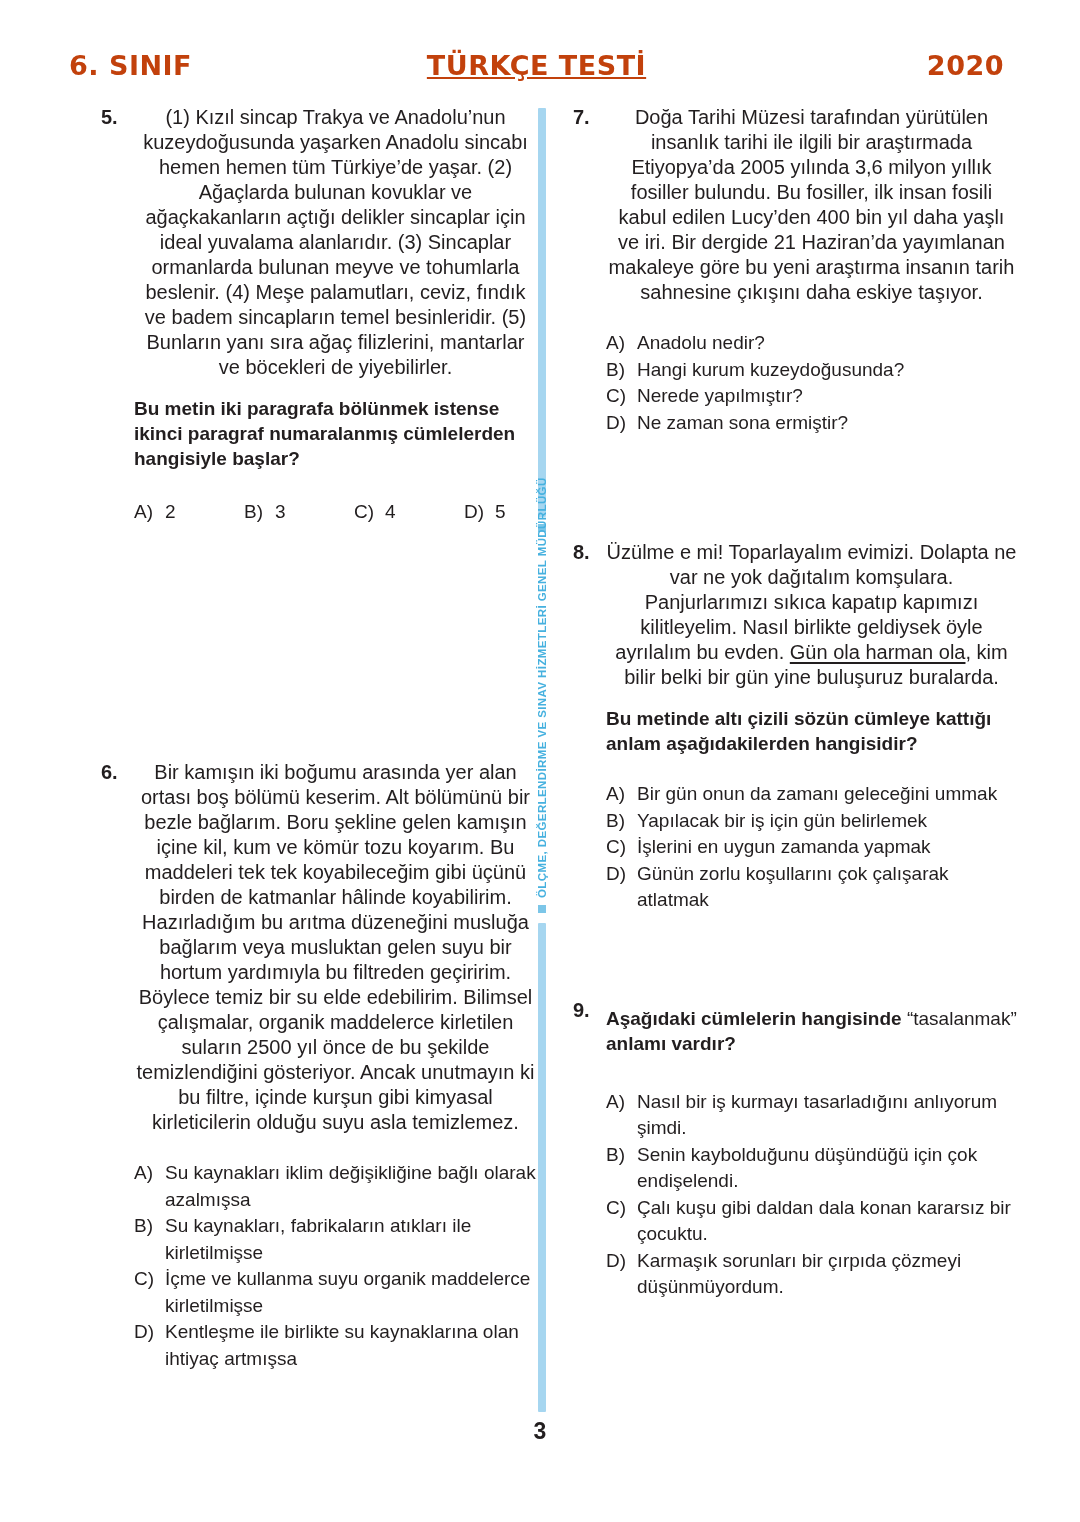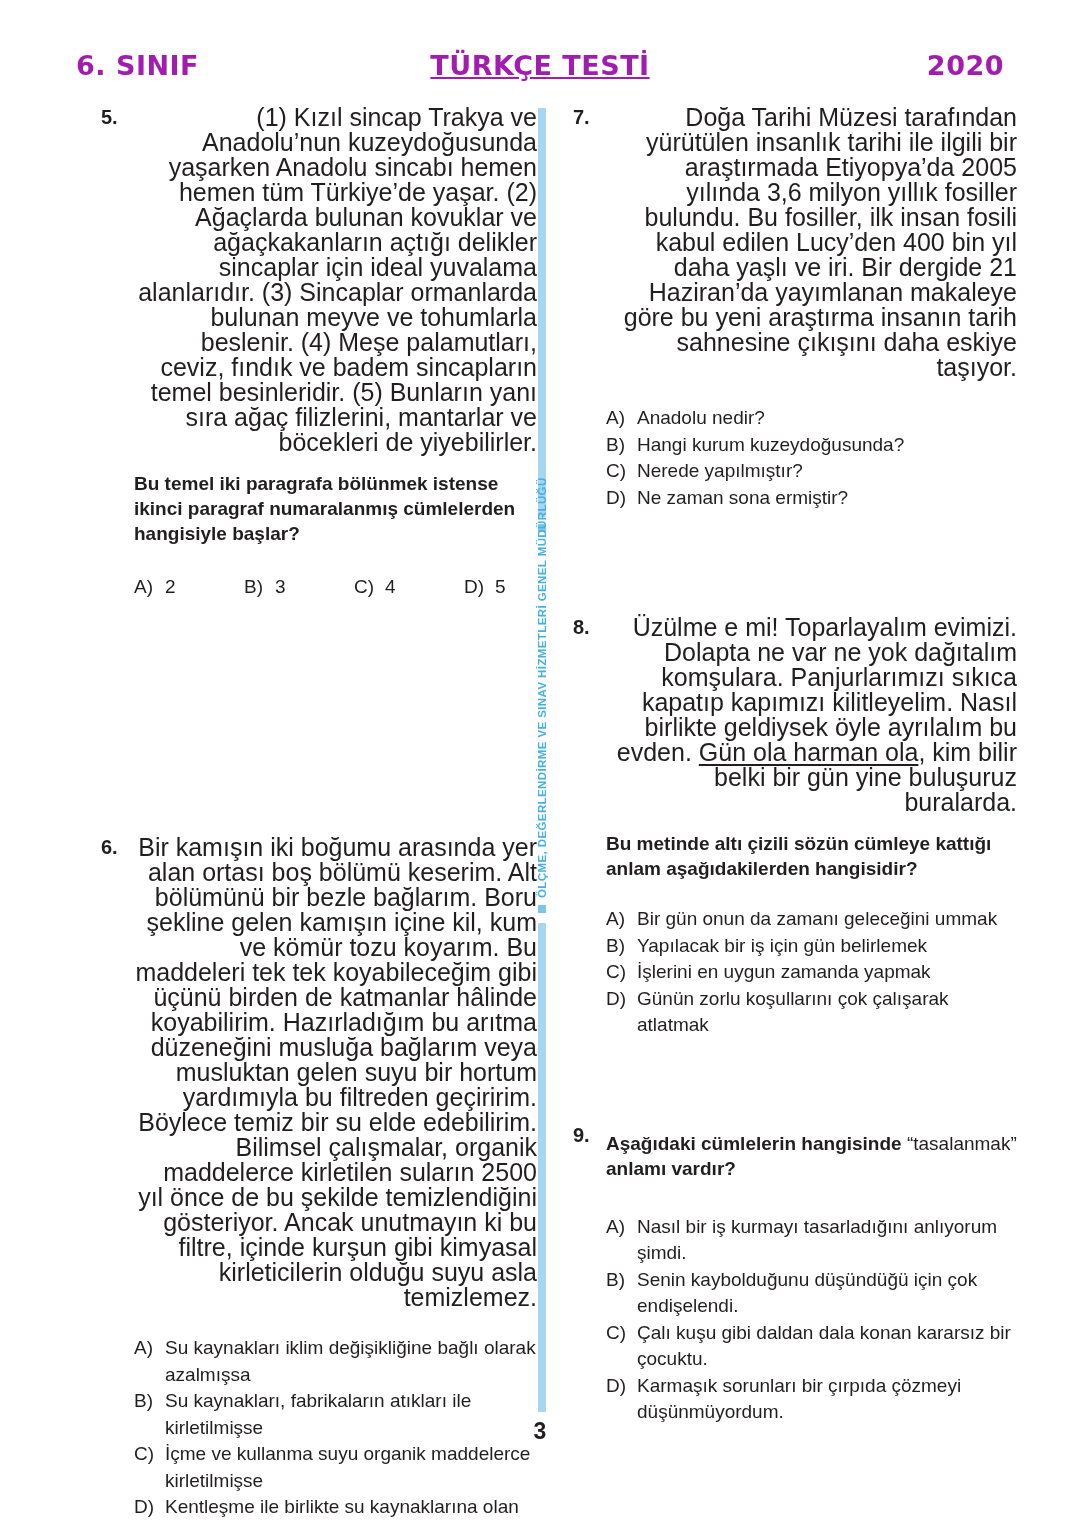--- a/index.html
+++ b/index.html
@@ -5,23 +5,23 @@
   html,body { margin:0; padding:0; background:#ffffff; }
   body {
     width:1080px; height:1522px;
     font-family:"Liberation Sans", sans-serif;
     color:#221e1f;
   }
   .page { position:relative; width:1080px; height:1522px; overflow:hidden; background:#ffffff; }
 
   
   .header {
-    position:absolute; top:50px; left:76px; right:76px;
+    position:absolute; top:50px; left:69px; right:76px;
     display:flex; align-items:flex-start;
-    color:#a21caf;
+    color:#c2410c;
     font-family:"DejaVu Sans", sans-serif;
     font-weight:bold; font-size:27px; letter-spacing:0.5px;
   }
   .header .h-left  { flex:1; text-align:left; }
   .header .h-mid   { flex:0 0 auto; text-align:center;text-decoration:underline; }
   .header .h-right { flex:1; text-align:right; }
 
   
   .divider {
     position:absolute; left:536px; top:108px; width:12px; height:1304px;
@@ -41,21 +41,21 @@
   
   .col { position:absolute; top:105px; }
   .col-left  { left:101px; width:436px; }
   .col-right { left:573px; width:444px; }
 
   .question { display:flex; }
   .qnum {
     flex:0 0 33px; font-weight:bold; font-size:20px; line-height:25px;
   }
   .qcontent { flex:1; }
-  .qbody { font-size:25px; line-height:25px; text-align:right; }
+  .qbody { font-size:20px; line-height:25px; text-align:center; }
   .qstem { font-size:19px; line-height:25px; font-weight:bold; margin-top:16px; }
   .qstem .normal-weight { font-weight:normal; }
   .u { text-decoration:underline; text-underline-offset:3px; }
 
   .opts { margin-top:25px; }
   .opt { display:flex; font-size:19px; line-height:26.5px; }
   .opt-letter { flex:0 0 31px; }
   .opt-text { flex:1; }
 
   .opts-inline { margin-top:28px; display:flex; font-size:19px; line-height:25px; }
@@ -90,21 +90,21 @@
     <div class="div-square"></div>
     <div class="div-seg bottom"></div>
   </div>
 
   <div class="col col-left">
 
     <div class="question">
       <div class="qnum">5.</div>
       <div class="qcontent">
         <div class="qbody">(1) Kızıl sincap Trakya ve Anadolu’nun kuzeydoğusunda yaşarken Anadolu sincabı hemen hemen tüm Türkiye’de yaşar. (2) Ağaçlarda bulunan kovuklar ve ağaçkakanların açtığı delikler sincaplar için ideal yuvalama alanlarıdır. (3) Sincaplar ormanlarda bulunan meyve ve tohumlarla beslenir. (4) Meşe palamutları, ceviz, fındık ve badem sincapların temel besinleridir. (5) Bunların yanı sıra ağaç filizlerini, mantarlar ve böcekleri de yiyebilirler.</div>
-        <div class="qstem">Bu temel iki paragrafa bölünmek istense ikinci paragraf numaralanmış cümlelerden hangisiyle başlar?</div>
+        <div class="qstem">Bu metin iki paragrafa bölünmek istense ikinci paragraf numaralanmış cümlelerden hangisiyle başlar?</div>
         <div class="opts-inline">
           <div class="opt-inline">
             <span class="opt-letter">A)</span>
             <span class="opt-text">2</span>
           </div>
           <div class="opt-inline">
             <span class="opt-letter">B)</span>
             <span class="opt-text">3</span>
           </div>
           <div class="opt-inline">

